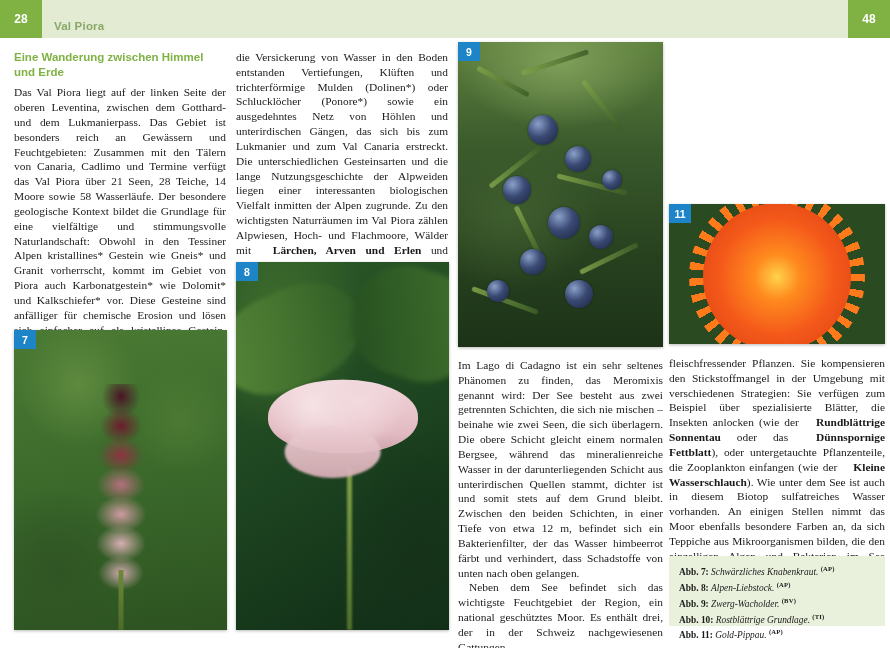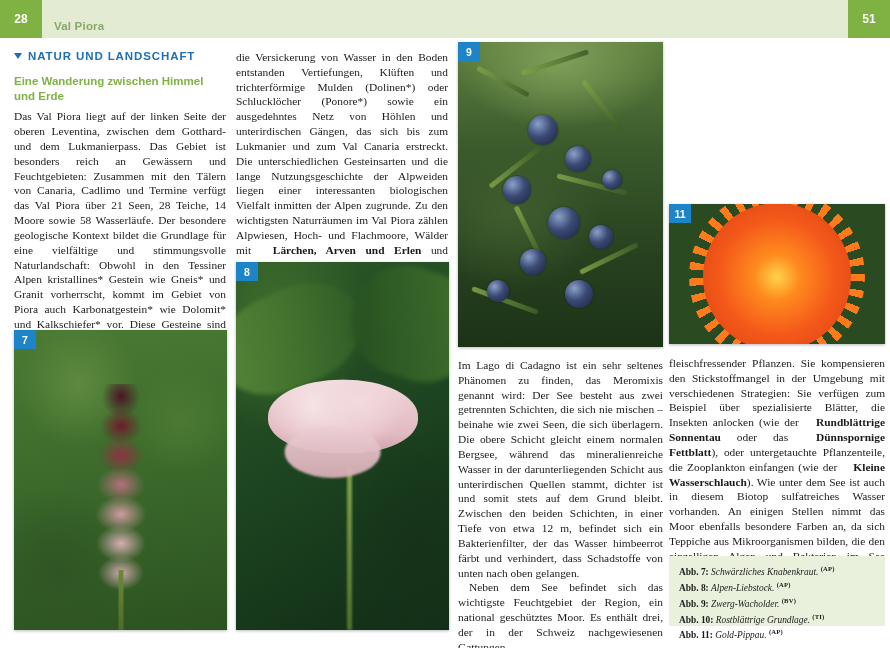--- a/index.html
+++ b/index.html
@@ -231,27 +231,23 @@
   .credit-line sup{font-size:6.6px;font-style:normal;font-weight:bold;letter-spacing:.2px;}
 </style>
 </head>
 <body>
 
 <div class="page">
 
   <div class="header-band"></div>
   <div class="folio-left">28</div>
   <div class="running-title">Val Piora</div>
-  <div class="folio-right">51</div>
+  <div class="folio-right">48</div>
 
   <div class="col c1">
-    <div class="section-kicker">
-      <span class="tri"></span>
-      <span>NATUR UND LANDSCHAFT</span>
-    </div>
     <p class="subhead">Eine Wanderung zwischen Himmel und Erde</p>
     <p class="body-text">Das Val Piora liegt auf der linken Seite der oberen Leventina, zwischen dem Gotthard- und dem Lukmanierpass. Das Gebiet ist besonders reich an Gewässern und Feuchtgebieten: Zusammen mit den Tälern von Canaria, Cadlimo und Termine verfügt das Val Piora über 21 Seen, 28 Teiche, 14 Moore sowie 58 Wasserläufe. Der besondere geologische Kontext bildet die Grundlage für eine vielfältige und stimmungsvolle Naturlandschaft: Obwohl in den Tessiner Alpen kristallines* Gestein wie Gneis* und Granit vorherrscht, kommt im Gebiet von Piora auch Karbonatgestein* wie Dolomit* und Kalkschiefer* vor. Diese Gesteine sind anfälliger für chemische Erosion und lösen sich einfacher auf als kristallines Gestein. Durch</p>
   </div>
 
   <div class="col c2">
     <p class="body-text"><span>die Versickerung von Wasser in den Boden entstanden Vertiefungen, Klüften und trichterförmige Mulden (Dolinen*) oder Schlucklöcher (Ponore*) sowie ein ausgedehntes Netz von Höhlen und unterirdischen Gängen, das sich bis zum Lukmanier und zum Val Canaria erstreckt. Die unterschiedlichen Gesteinsarten und die lange Nutzungsgeschichte der Alpweiden liegen einer interessanten biologischen Vielfalt inmitten der Alpen zugrunde. Zu den wichtigsten Naturräumen im Val Piora zählen Alpwiesen, Hoch- und Flachmoore, Wälder mit </span><b>Lärchen, Arven und Erlen</b><span> und Heiden mit </span><b>Alpenrosen, Wacholder</b><span> und </span><b>Heidelbeeren</b><span>.</span></p>
   </div>
 
   <div class="col c3" style="top:358px;width:205px;">
     <p class="body-text">Im Lago di Cadagno ist ein sehr seltenes Phänomen zu finden, das Meromixis genannt wird: Der See besteht aus zwei getrennten Schichten, die sich nie mischen – beinahe wie zwei Seen, die sich überlagern. Die obere Schicht gleicht einem normalen Bergsee, während das mineralienreiche Wasser in der darunterliegenden Schicht aus unterirdischen Quellen stammt, dichter ist und somit stets auf dem Grund bleibt. Zwischen den beiden Schichten, in einer Tiefe von etwa 12 m, befindet sich ein Bakterienfilter, der das Wasser himbeerrot färbt und verhindert, dass Schadstoffe von unten nach oben gelangen.</p>

